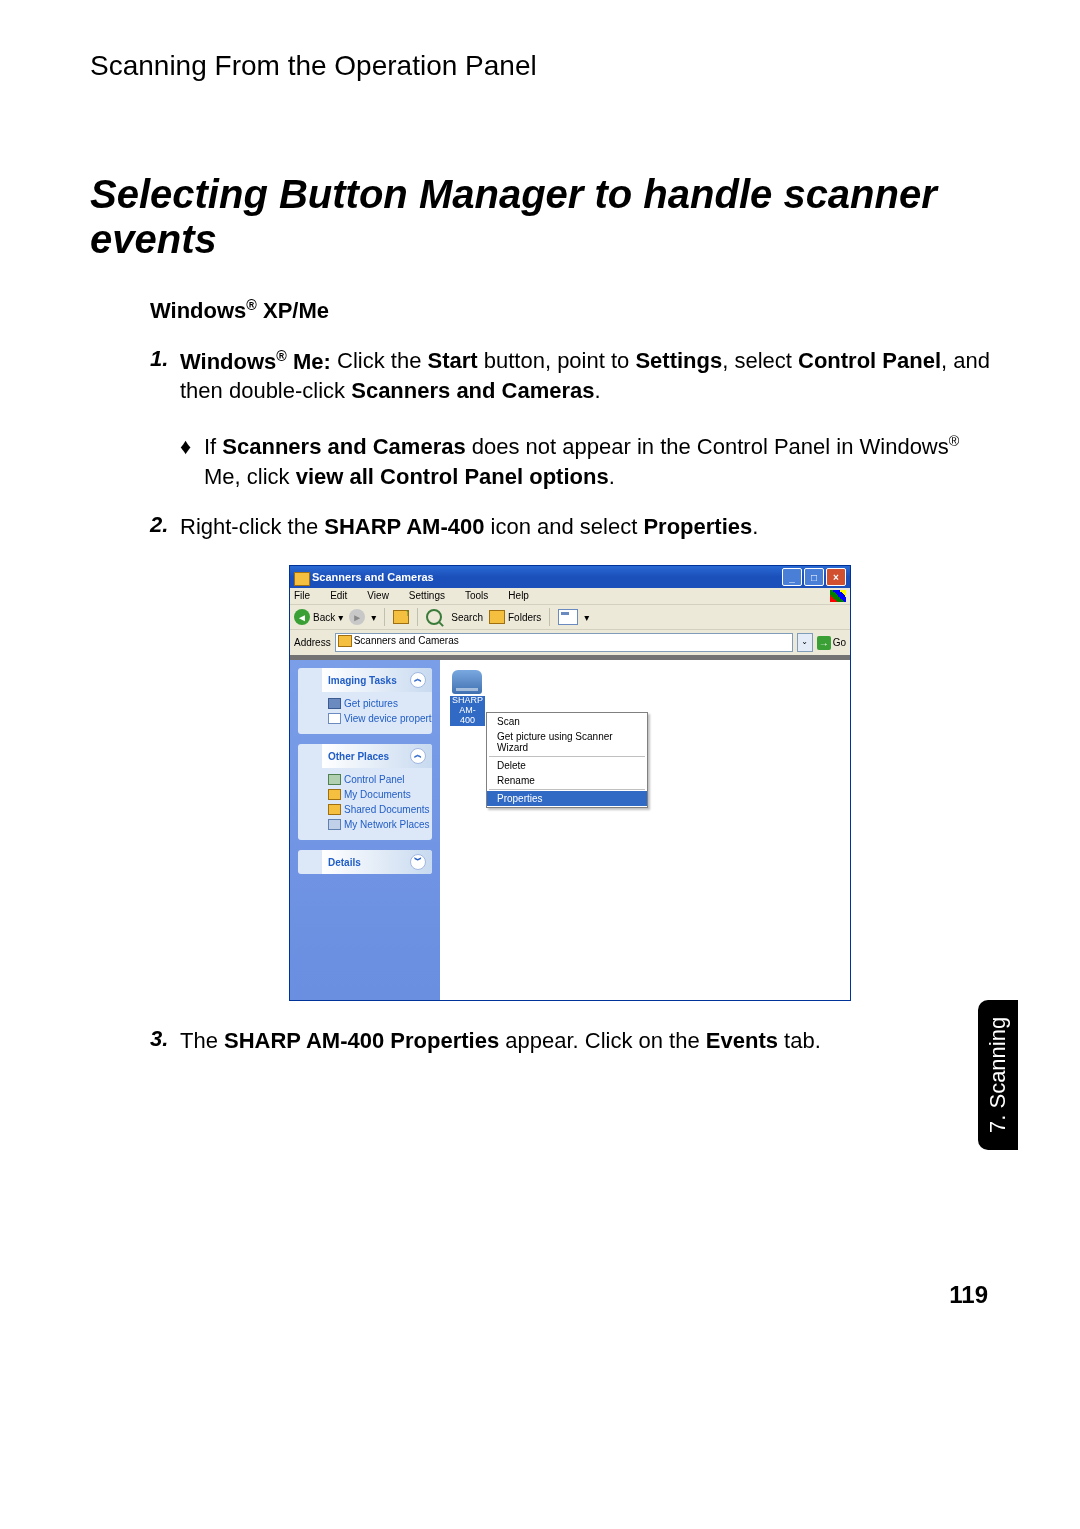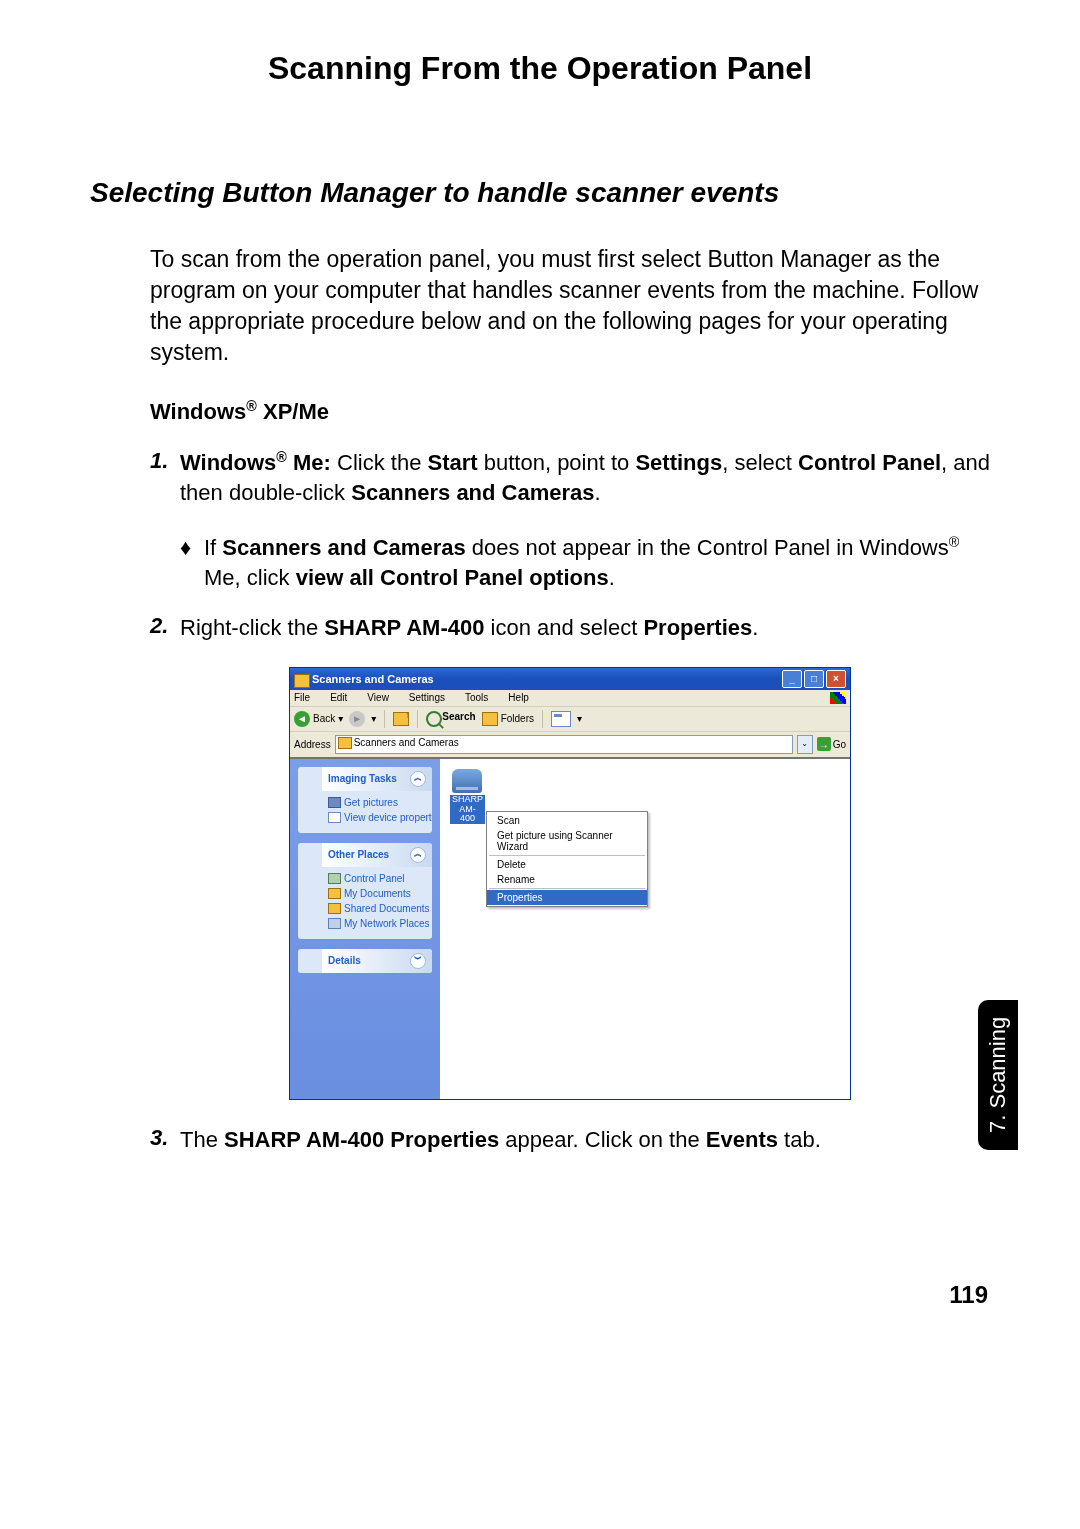--- a/index.html
+++ b/index.html
@@ -10,29 +10,29 @@
     color: #000;
   }
   .page {
     width: 1080px;
     height: 1529px;
     position: relative;
     box-sizing: border-box;
     padding: 50px 90px 50px 90px;
   }
   .topic-header {
-    text-align: center;
-    font-size: 32px;
-    font-weight: 700;
+    text-align: left;
+    font-size: 28px;
+    font-weight: 400;
     margin-bottom: 90px;
   }
   .section-title {
     font-style: italic;
     font-weight: bold;
-    font-size: 28px;
+    font-size: 40px;
     margin-bottom: 35px;
   }
   .intro {
     margin-left: 60px;
     font-size: 23px;
     line-height: 1.35;
     margin-bottom: 30px;
   }
   .os-heading {
     margin-left: 60px;
@@ -221,21 +221,21 @@
     background: #6a8ac0;
   }
   .sep {
     width: 1px;
     height: 18px;
     background: #c0c0b0;
     margin: 0 2px;
   }
   .xp-addressbar {
     background: #ece9d8;
-    border-bottom: 2px solid #737373;
+    border-bottom: 5px solid #737373;
     padding: 3px 4px;
     display: flex;
     align-items: center;
     gap: 4px;
     font-size: 10px;
   }
   .xp-addressbar .addr-input {
     flex: 1;
     background: #fff;
     border: 1px solid #7f9db9;
@@ -427,21 +427,20 @@
 </style>
 </head>
 <body>
 
 <div class="page">
 
   <div class="topic-header">Scanning From the Operation Panel</div>
 
   <div class="section-title">Selecting Button Manager to handle scanner events</div>
 
-  <div class="intro">To scan from the operation panel, you must first select Button Manager as the program on your computer that handles scanner events from the machine. Follow the appropriate procedure below and on the following pages for your operating system.</div>
 
   <div class="os-heading">
     <span>Windows</span><span class="sup">®</span><span> XP/Me</span>
   </div>
 
   <div class="steps">
 
     <div class="step">
       <div class="step-number">1.</div>
       <div class="step-body">
@@ -491,21 +490,21 @@
         <span class="tb-back">
           <span class="icon-circle icon-green">◄</span>
           <span>Back</span>
           <span>▾</span>
         </span>
         <span class="icon-circle icon-grey">►</span>
         <span>▾</span>
         <span class="sep"></span>
         <span class="icon-folder-up"></span>
         <span class="sep"></span>
-        <span style="display:inline-flex;align-items:flex-start;gap:0;font-weight:bold;">
+        <span style="display:inline-flex;align-items:center;gap:9px;">
           <span class="icon-search-mag"></span>
           <span>Search</span>
         </span>
         <span style="display:inline-flex;align-items:center;gap:3px;">
           <span class="icon-folders"></span>
           <span>Folders</span>
         </span>
         <span class="sep"></span>
         <span class="icon-views"></span>
         <span>▾</span>

